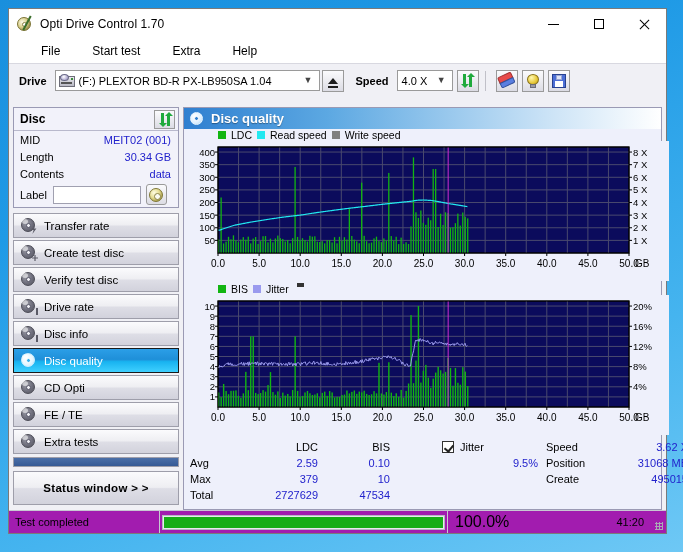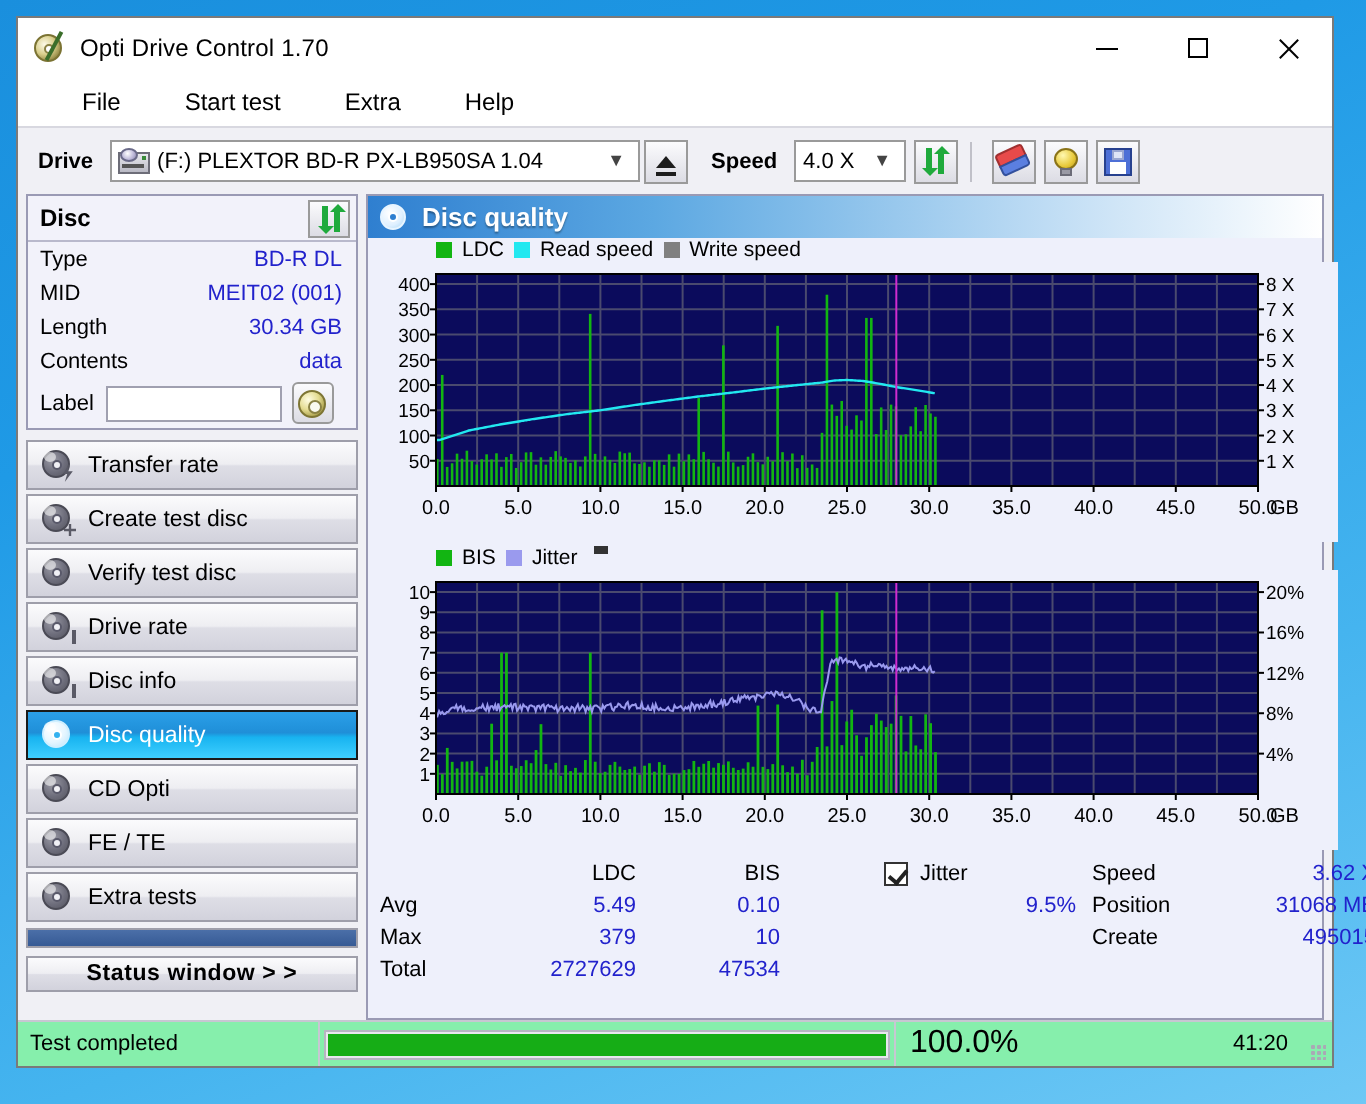--- a/index.html
+++ b/index.html
@@ -99,21 +99,21 @@
   .bulb-g{position:relative;width:14px;height:14px;}
   .bulb-g .b{position:absolute;left:1px;top:0;width:12px;height:11px;border-radius:50%;
      background:radial-gradient(circle at 35% 30%,#fff8b0,#e8c93a 60%,#b89a1c);border:1px solid #8a7318;}
   .bulb-g .n{position:absolute;left:4px;top:10px;width:6px;height:4px;background:#9a9aa5;border:1px solid #6c6c78;}
   .save-g{position:relative;width:14px;height:14px;}
   .save-g .sq{position:absolute;left:0;top:0;width:14px;height:14px;background:#4d6fd6;border:1px solid #27418f;}
   .save-g .lbl{position:absolute;left:3px;top:7px;width:8px;height:6px;background:#fff;}
   .save-g .shut{position:absolute;left:4px;top:1px;width:6px;height:5px;background:#dfe5f7;border:1px solid #9aa7d2;}
 
   
-  #content { flex:1; display:flex; padding:0 2px 0 2px; min-height:0; }
+  #content { flex:1; display:flex; padding:0 2px 0 2px; min-height:0;margin-top:10px; }
 
   
   #left { width:168px; flex:0 0 168px; display:flex; flex-direction:column; padding-left:2px; }
   #disc-box { border:1px solid #9a9ab4; background:#f2f2fa; }
   #disc-head {
     height:23px; display:flex; align-items:center; padding:0 3px 0 6px;
     border-bottom:1px solid #b9b9cc; background:#f2f2fa;
   }
   #disc-head .t { font-weight:bold; font-size:12px; color:#000; }
   #disc-head .btn { margin-left:auto;width:21px;height:19px;
@@ -152,21 +152,21 @@
     background:rgba(255,255,255,.55);}
   .nav-btn.active .nav-icon .ring{
     background:radial-gradient(circle at 35% 32%, #ffffff 0%, #e6f6ff 55%, #bfe6fb 100%);border-color:#cfefff;}
   .nav-btn.active .nav-icon .hole{background:#36b2ef;border-color:#fff;}
   .nav-icon .mk{position:absolute;right:-2px;bottom:-1px;width:6px;height:6px;}
   .nav-icon .mk.bolt{background:#5a5a66;clip-path:polygon(55% 0,20% 55%,45% 55%,30% 100%,80% 40%,52% 40%);width:8px;height:9px;}
   .nav-icon .mk.plus{background:#5a5a66;clip-path:polygon(40% 0,60% 0,60% 40%,100% 40%,100% 60%,60% 60%,60% 100%,40% 100%,40% 60%,0 60%,0 40%,40% 40%);}
   .nav-icon .mk.i{background:#5a5a66;width:2px;height:7px;}
   #spacer-bar{height:10px;margin-top:3px;background:linear-gradient(#4b6fa8,#365a95);border:1px solid #9e9eaa;}
   #status-btn {
-    margin-top:4px;height:18px;display:flex;align-items:center;justify-content:center;
+    margin-top:4px;height:34px;display:flex;align-items:center;justify-content:center;
     background:linear-gradient(#fbfbfd 0%,#eeeef2 48%,#dedee6 52%,#d2d2dc 100%);
     border:1px solid #9e9eaa;font-size:11.5px;font-weight:bold;color:#000;letter-spacing:.3px;
   }
 
   
   #right { flex:1; margin-left:4px; margin-right:2px; border:1px solid #9a9ab4;
     background:#eef0fb; display:flex; flex-direction:column; min-width:0; }
   #panel-head {
     height:21px;flex:0 0 21px;display:flex;align-items:center;padding-left:6px;
     background:linear-gradient(90deg,#2f7fd0 0%,#5ca8e2 30%,#cfe5f7 78%,#ffffff 100%);
@@ -202,21 +202,21 @@
   .chk-box:after{content:'';position:absolute;left:3px;top:1px;width:4px;height:7px;
     border-right:2px solid #222;border-bottom:2px solid #222;transform:rotate(40deg);}
   .jval{height:16px;line-height:16px;text-align:right;padding-right:4px;color:#2222cc;}
   #speed-col{width:152px;flex:0 0 152px;}
   .prow{display:flex;height:16px;align-items:center;}
   .prow .pk{width:66px;padding-left:4px;}
   .prow .pv{flex:1;text-align:right;color:#2222cc;padding-right:6px;}
 
   
   #statusbar { flex:0 0 22px;height:40px;display:flex;align-items:center;
-     border-top:1px solid #c7c7d2;background:#86efac; }
+     border-top:1px solid #c7c7d2;background:#a21caf; }
   #status-text{width:150px;flex:0 0 150px;padding-left:6px;font-size:11px;color:#000;}
   #prog-cell{flex:1;display:flex;align-items:center;border-left:1px solid #c7c7d2;
      border-right:1px solid #c7c7d2;height:22px;padding:0 2px;}
   #prog-outer{flex:1;height:15px;background:#e8e8ee;border:1px solid #b6b6c2;padding:1px;}
   #prog-inner{height:100%;background:#16ad16;}
   #prog-pct{width:54px;flex:0 0 54px;text-align:left;padding-left:7px;font-size:16px;color:#000;}
   #time-cell{width:150px;flex:0 0 150px;text-align:right;padding-right:8px;font-size:11px;color:#000;}
   #grip{width:14px;flex:0 0 14px;height:22px;position:relative;}
   #grip:after{content:'';position:absolute;right:3px;bottom:3px;width:8px;height:8px;
     background:
@@ -312,24 +312,20 @@
         <div id="disc-head">
           <span class="t">Disc</span>
           <span class="btn">
             <span class="refresh-g" style="width:12px;height:12px">
                 <i class="a1"></i>
                 <i class="a2"></i>
                 <i class="t1"></i>
                 <i class="t2"></i>
               </span>
           </span>
-        </div>
-        <div class="disc-row">
-          <span class="k">Type</span>
-          <span class="v">BD-R DL</span>
         </div>
         <div class="disc-row">
           <span class="k">MID</span>
           <span class="v">MEIT02 (001)</span>
         </div>
         <div class="disc-row">
           <span class="k">Length</span>
           <span class="v">30.34 GB</span>
         </div>
         <div class="disc-row">
@@ -845,21 +841,21 @@
 
       <div id="stats">
         <div id="stats-left" class="stats-table">
           <div class="srow">
             <span class="lbl"></span>
             <span class="c1 st-hdr">LDC</span>
             <span class="c2 st-hdr">BIS</span>
           </div>
           <div class="srow">
             <span class="lbl">Avg</span>
-            <span class="c1 st-val">5.49</span>
+            <span class="c1 st-val">2.59</span>
             <span class="c2 st-val">0.10</span>
           </div>
           <div class="srow">
             <span class="lbl">Max</span>
             <span class="c1 st-val">379</span>
             <span class="c2 st-val">10</span>
           </div>
           <div class="srow">
             <span class="lbl">Total</span>
             <span class="c1 st-val">2727629</span>

